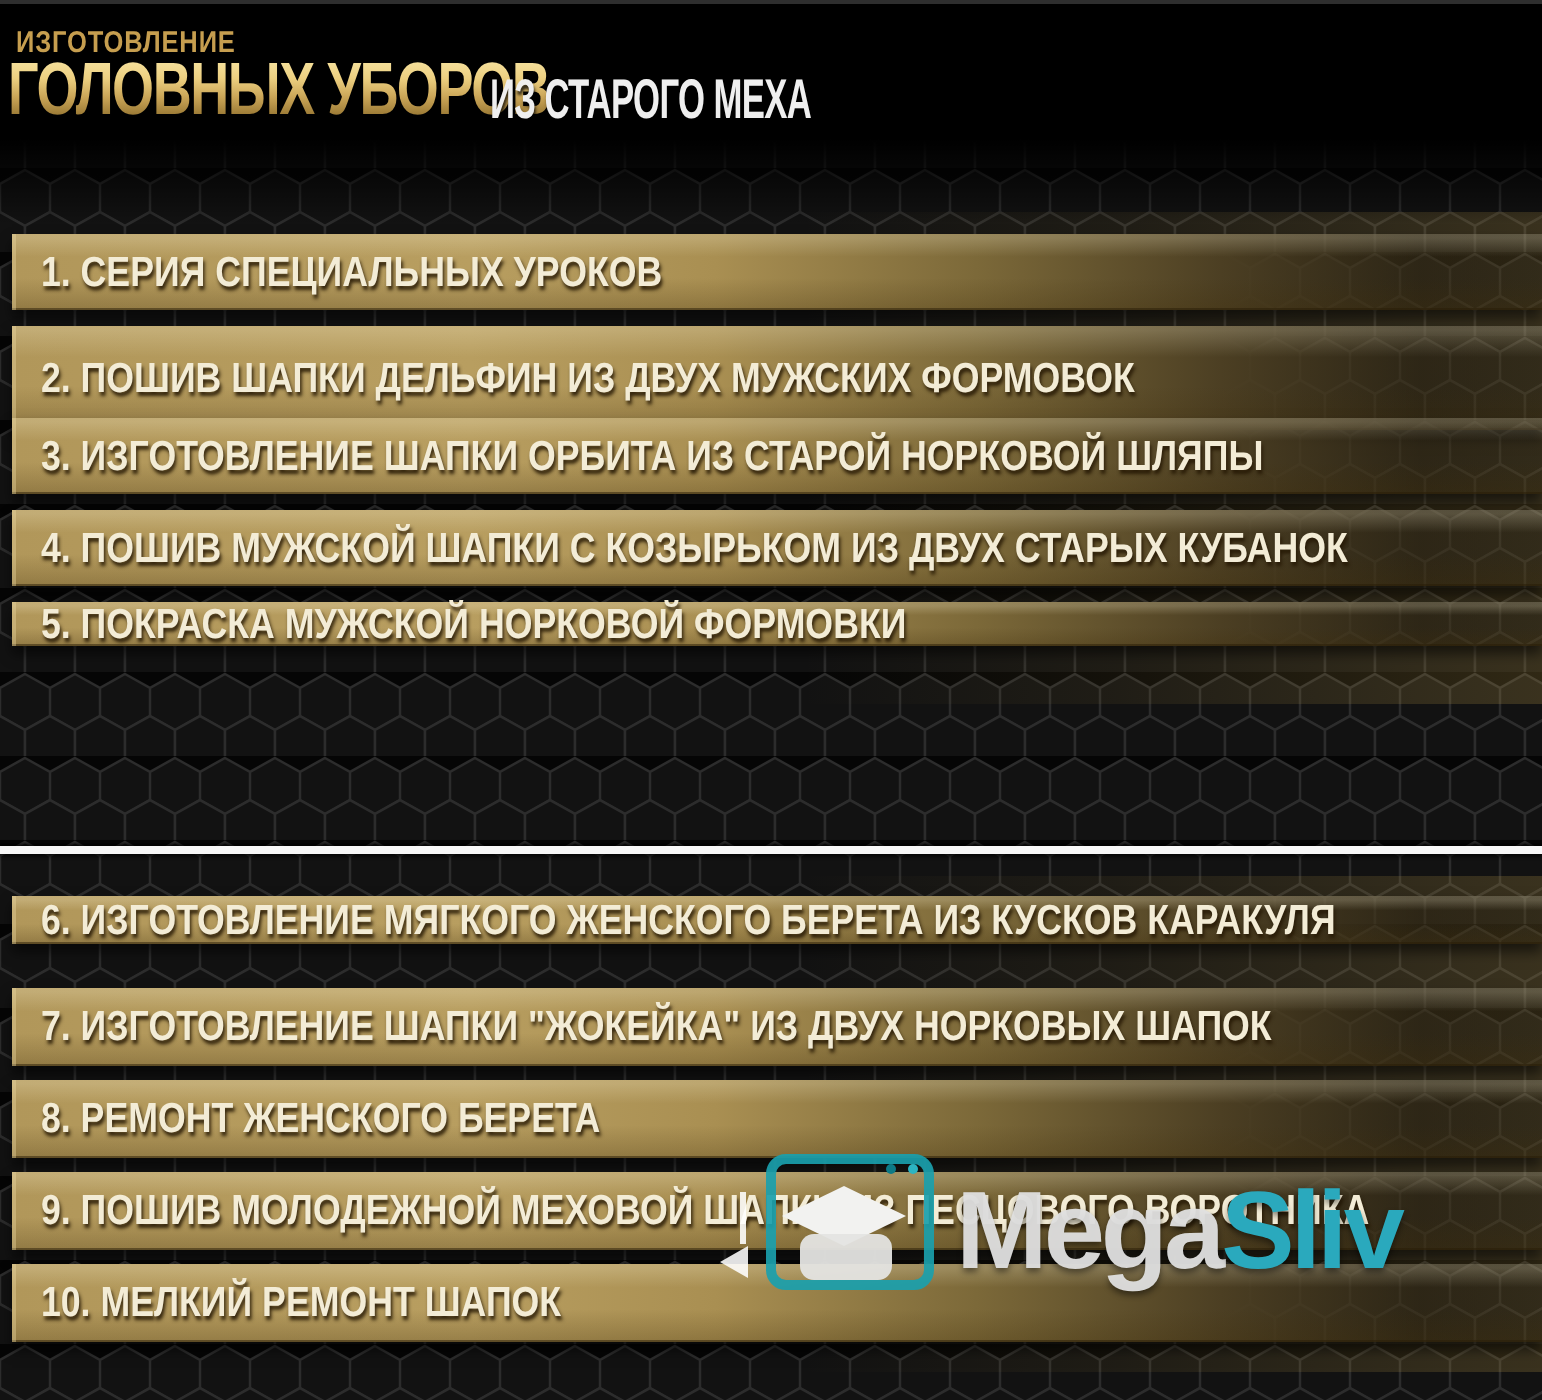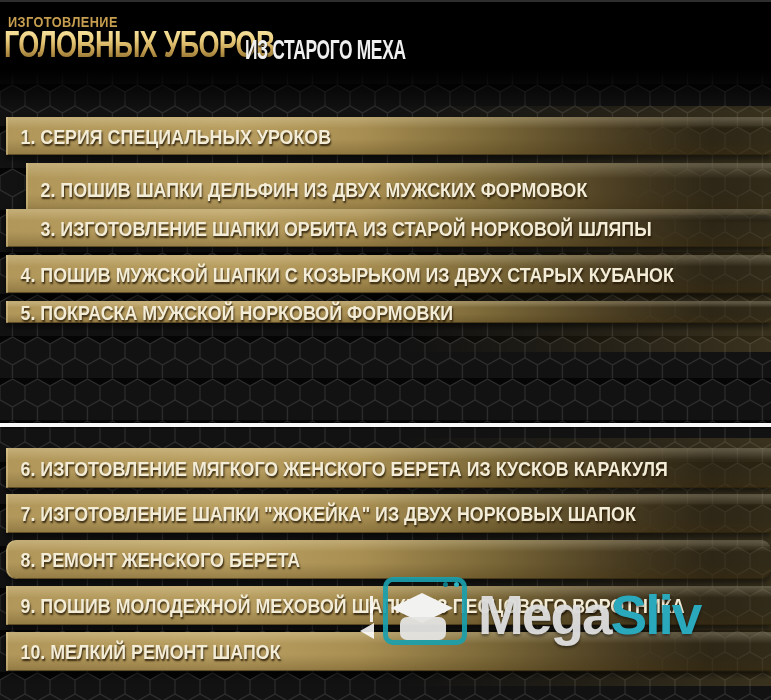--- a/index.html
+++ b/index.html
@@ -90,39 +90,39 @@
   <div class="header">
     <div class="kicker">ИЗГОТОВЛЕНИЕ</div>
     <div class="title-gold">ГОЛОВНЫХ УБОРОВ</div>
     <div class="title-white">ИЗ СТАРОГО МЕХА</div>
   </div>
 
   <div id="bars-layer">
       <div class="bar" style="top: 117px; height: 38px; text-align: center;">
         <span class="bar-label">1. СЕРИЯ СПЕЦИАЛЬНЫХ УРОКОВ</span>
       </div>
-      <div class="bar" style="top: 163px; height: 52px; margin-left: 20px;">
+      <div class="bar" style="top: 163px; height: 52px;">
         <span class="bar-label">2. ПОШИВ ШАПКИ ДЕЛЬФИН ИЗ ДВУХ МУЖСКИХ ФОРМОВОК</span>
       </div>
-      <div class="bar" style="top: 209px; height: 38px; padding-left: 20px;">
+      <div class="bar" style="top: 209px; height: 38px;">
         <span class="bar-label">3. ИЗГОТОВЛЕНИЕ ШАПКИ ОРБИТА ИЗ СТАРОЙ НОРКОВОЙ ШЛЯПЫ</span>
       </div>
       <div class="bar" style="top: 255px; height: 38px;">
         <span class="bar-label">4. ПОШИВ МУЖСКОЙ ШАПКИ С КОЗЫРЬКОМ ИЗ ДВУХ СТАРЫХ КУБАНОК</span>
       </div>
       <div class="bar" style="top: 301px; height: 22px;">
         <span class="bar-label">5. ПОКРАСКА МУЖСКОЙ НОРКОВОЙ ФОРМОВКИ</span>
       </div>
-      <div class="bar" style="top: 448px; height: 40px;">
+      <div class="bar" style="top: 448px; height: 24px;">
         <span class="bar-label">6. ИЗГОТОВЛЕНИЕ МЯГКОГО ЖЕНСКОГО БЕРЕТА ИЗ КУСКОВ КАРАКУЛЯ</span>
       </div>
       <div class="bar" style="top: 494px; height: 39px;">
         <span class="bar-label">7. ИЗГОТОВЛЕНИЕ ШАПКИ "ЖОКЕЙКА" ИЗ ДВУХ НОРКОВЫХ ШАПОК</span>
       </div>
-      <div class="bar" style="top: 540px; height: 39px; border-radius: 10px;">
+      <div class="bar" style="top: 540px; height: 39px;">
         <span class="bar-label">8. РЕМОНТ ЖЕНСКОГО БЕРЕТА</span>
       </div>
       <div class="bar" style="top: 586px; height: 39px;">
         <span class="bar-label">9. ПОШИВ МОЛОДЕЖНОЙ МЕХОВОЙ ШАПКИ ИЗ ПЕСЦОВОГО ВОРОТНИКА</span>
       </div>
       <div class="bar" style="top: 632px; height: 39px;">
         <span class="bar-label">10. МЕЛКИЙ РЕМОНТ ШАПОК</span>
       </div>
     </div>
 

